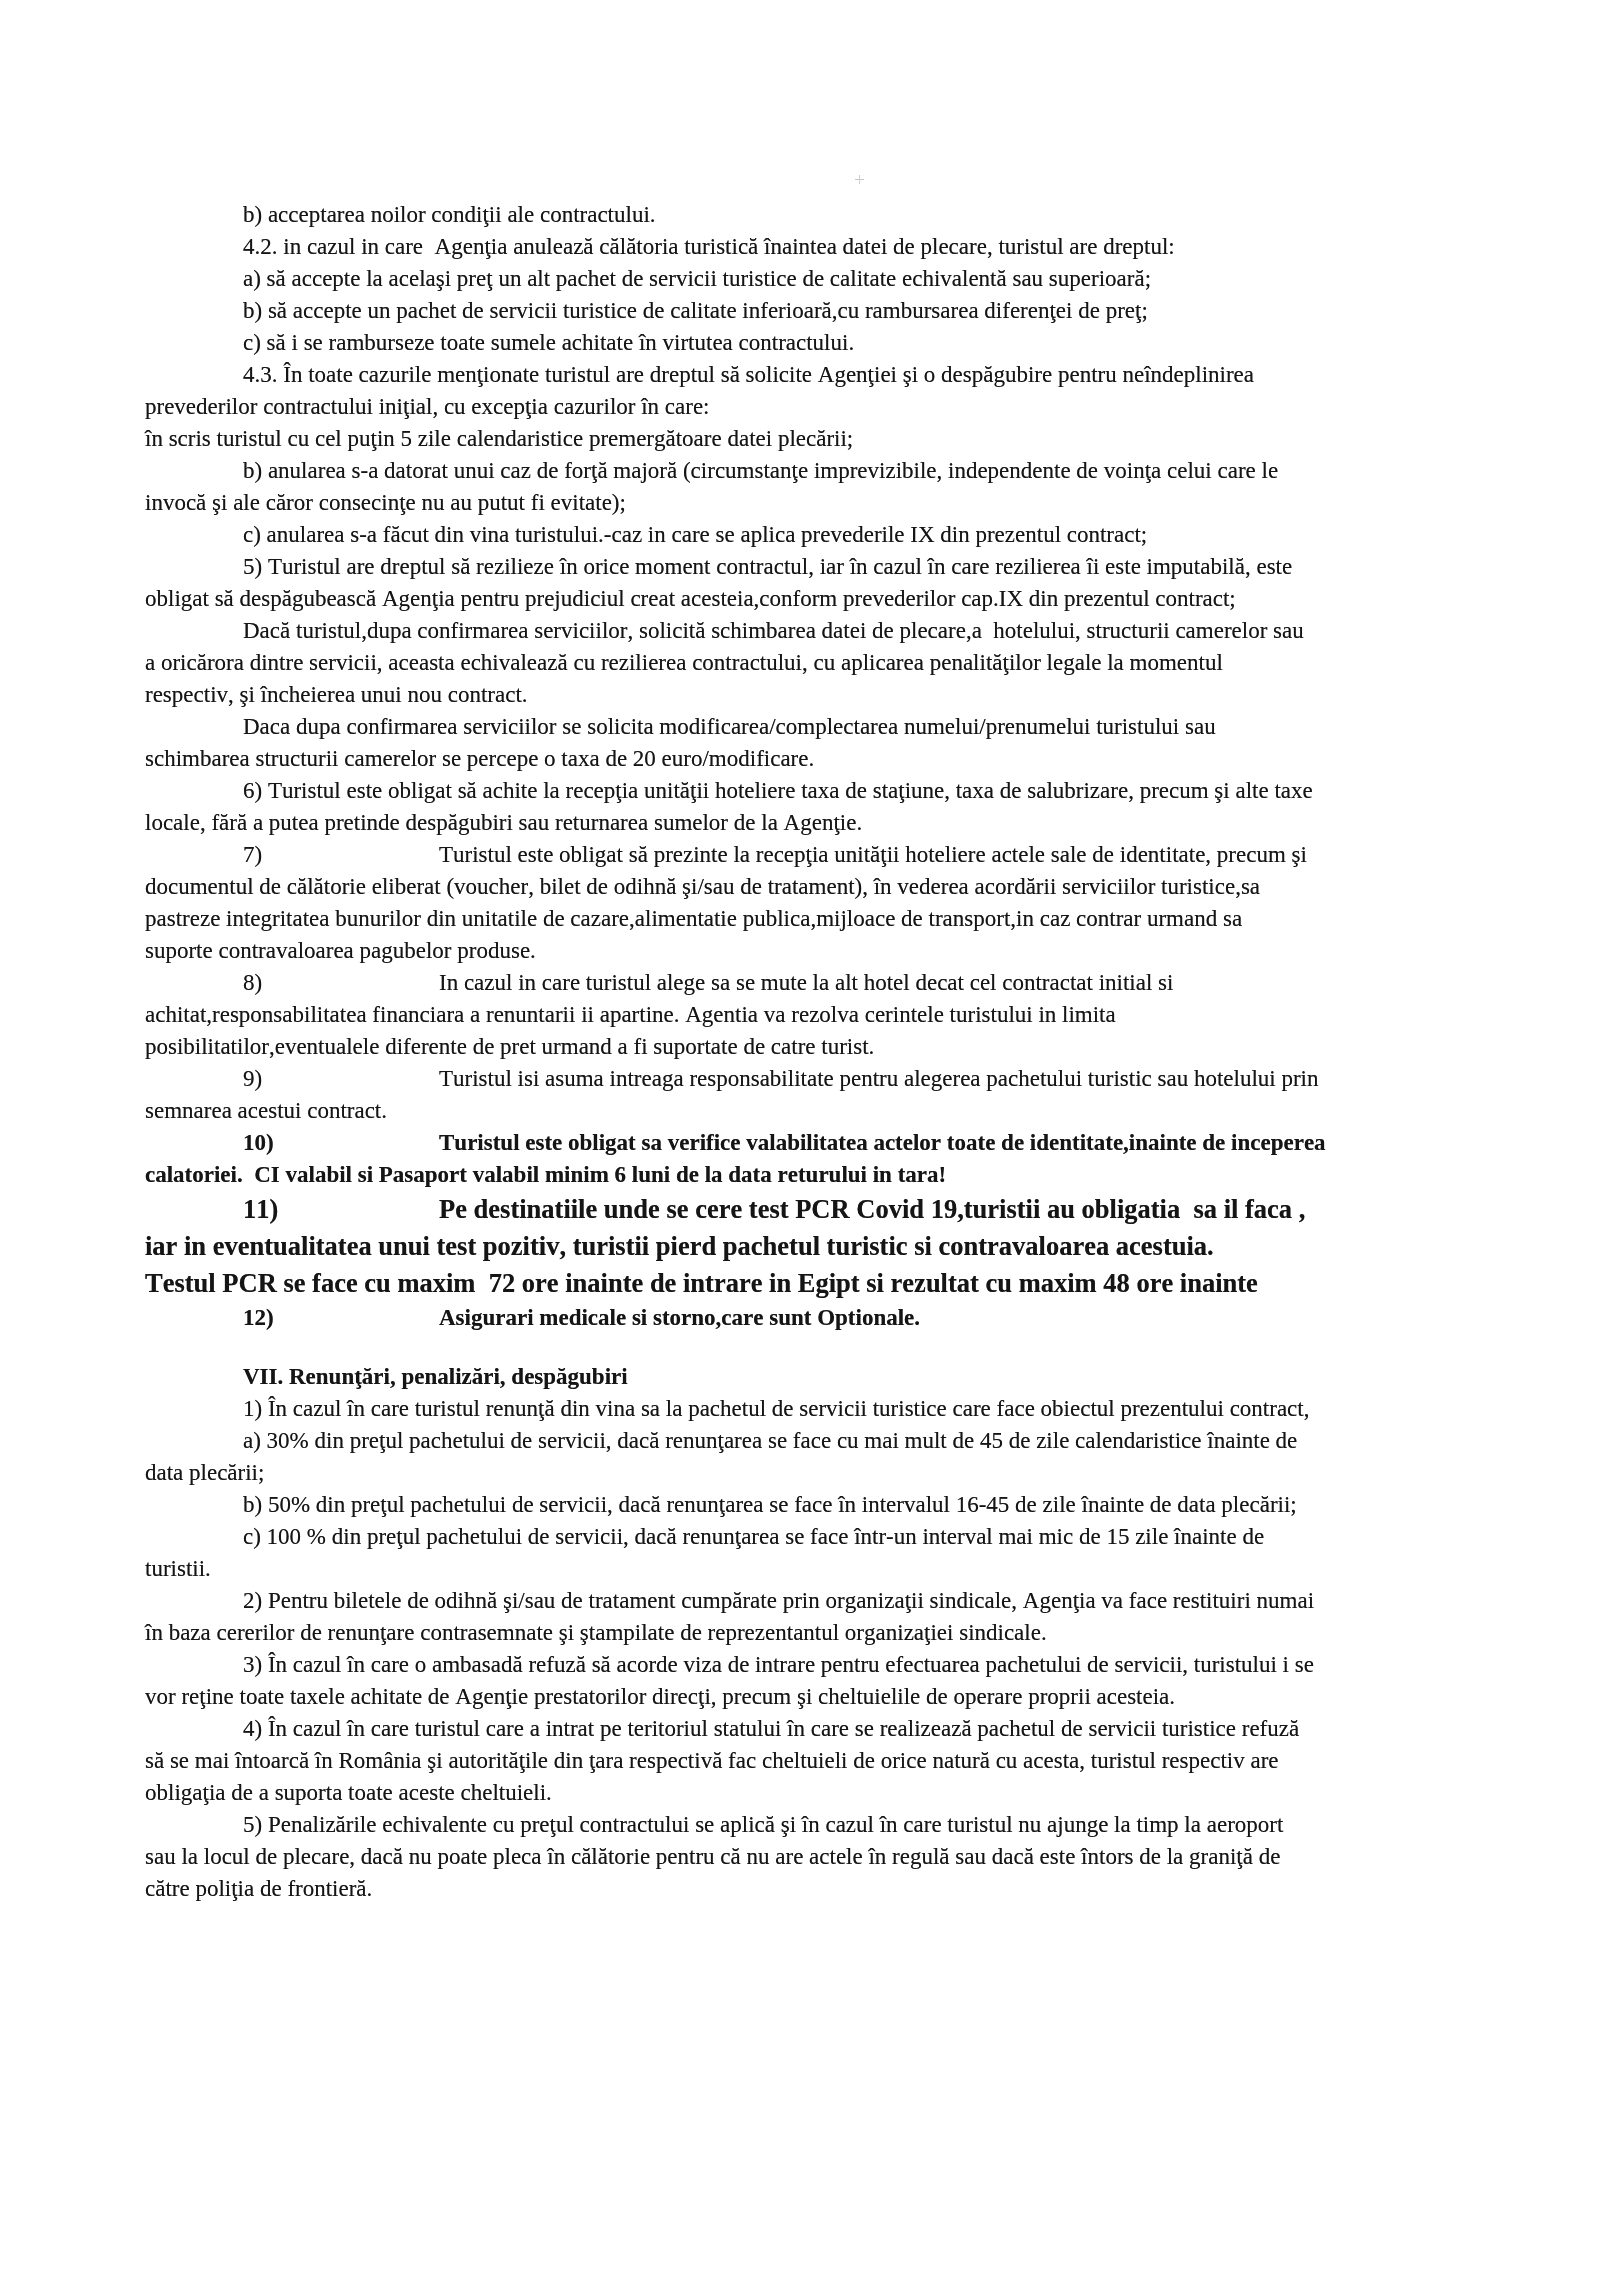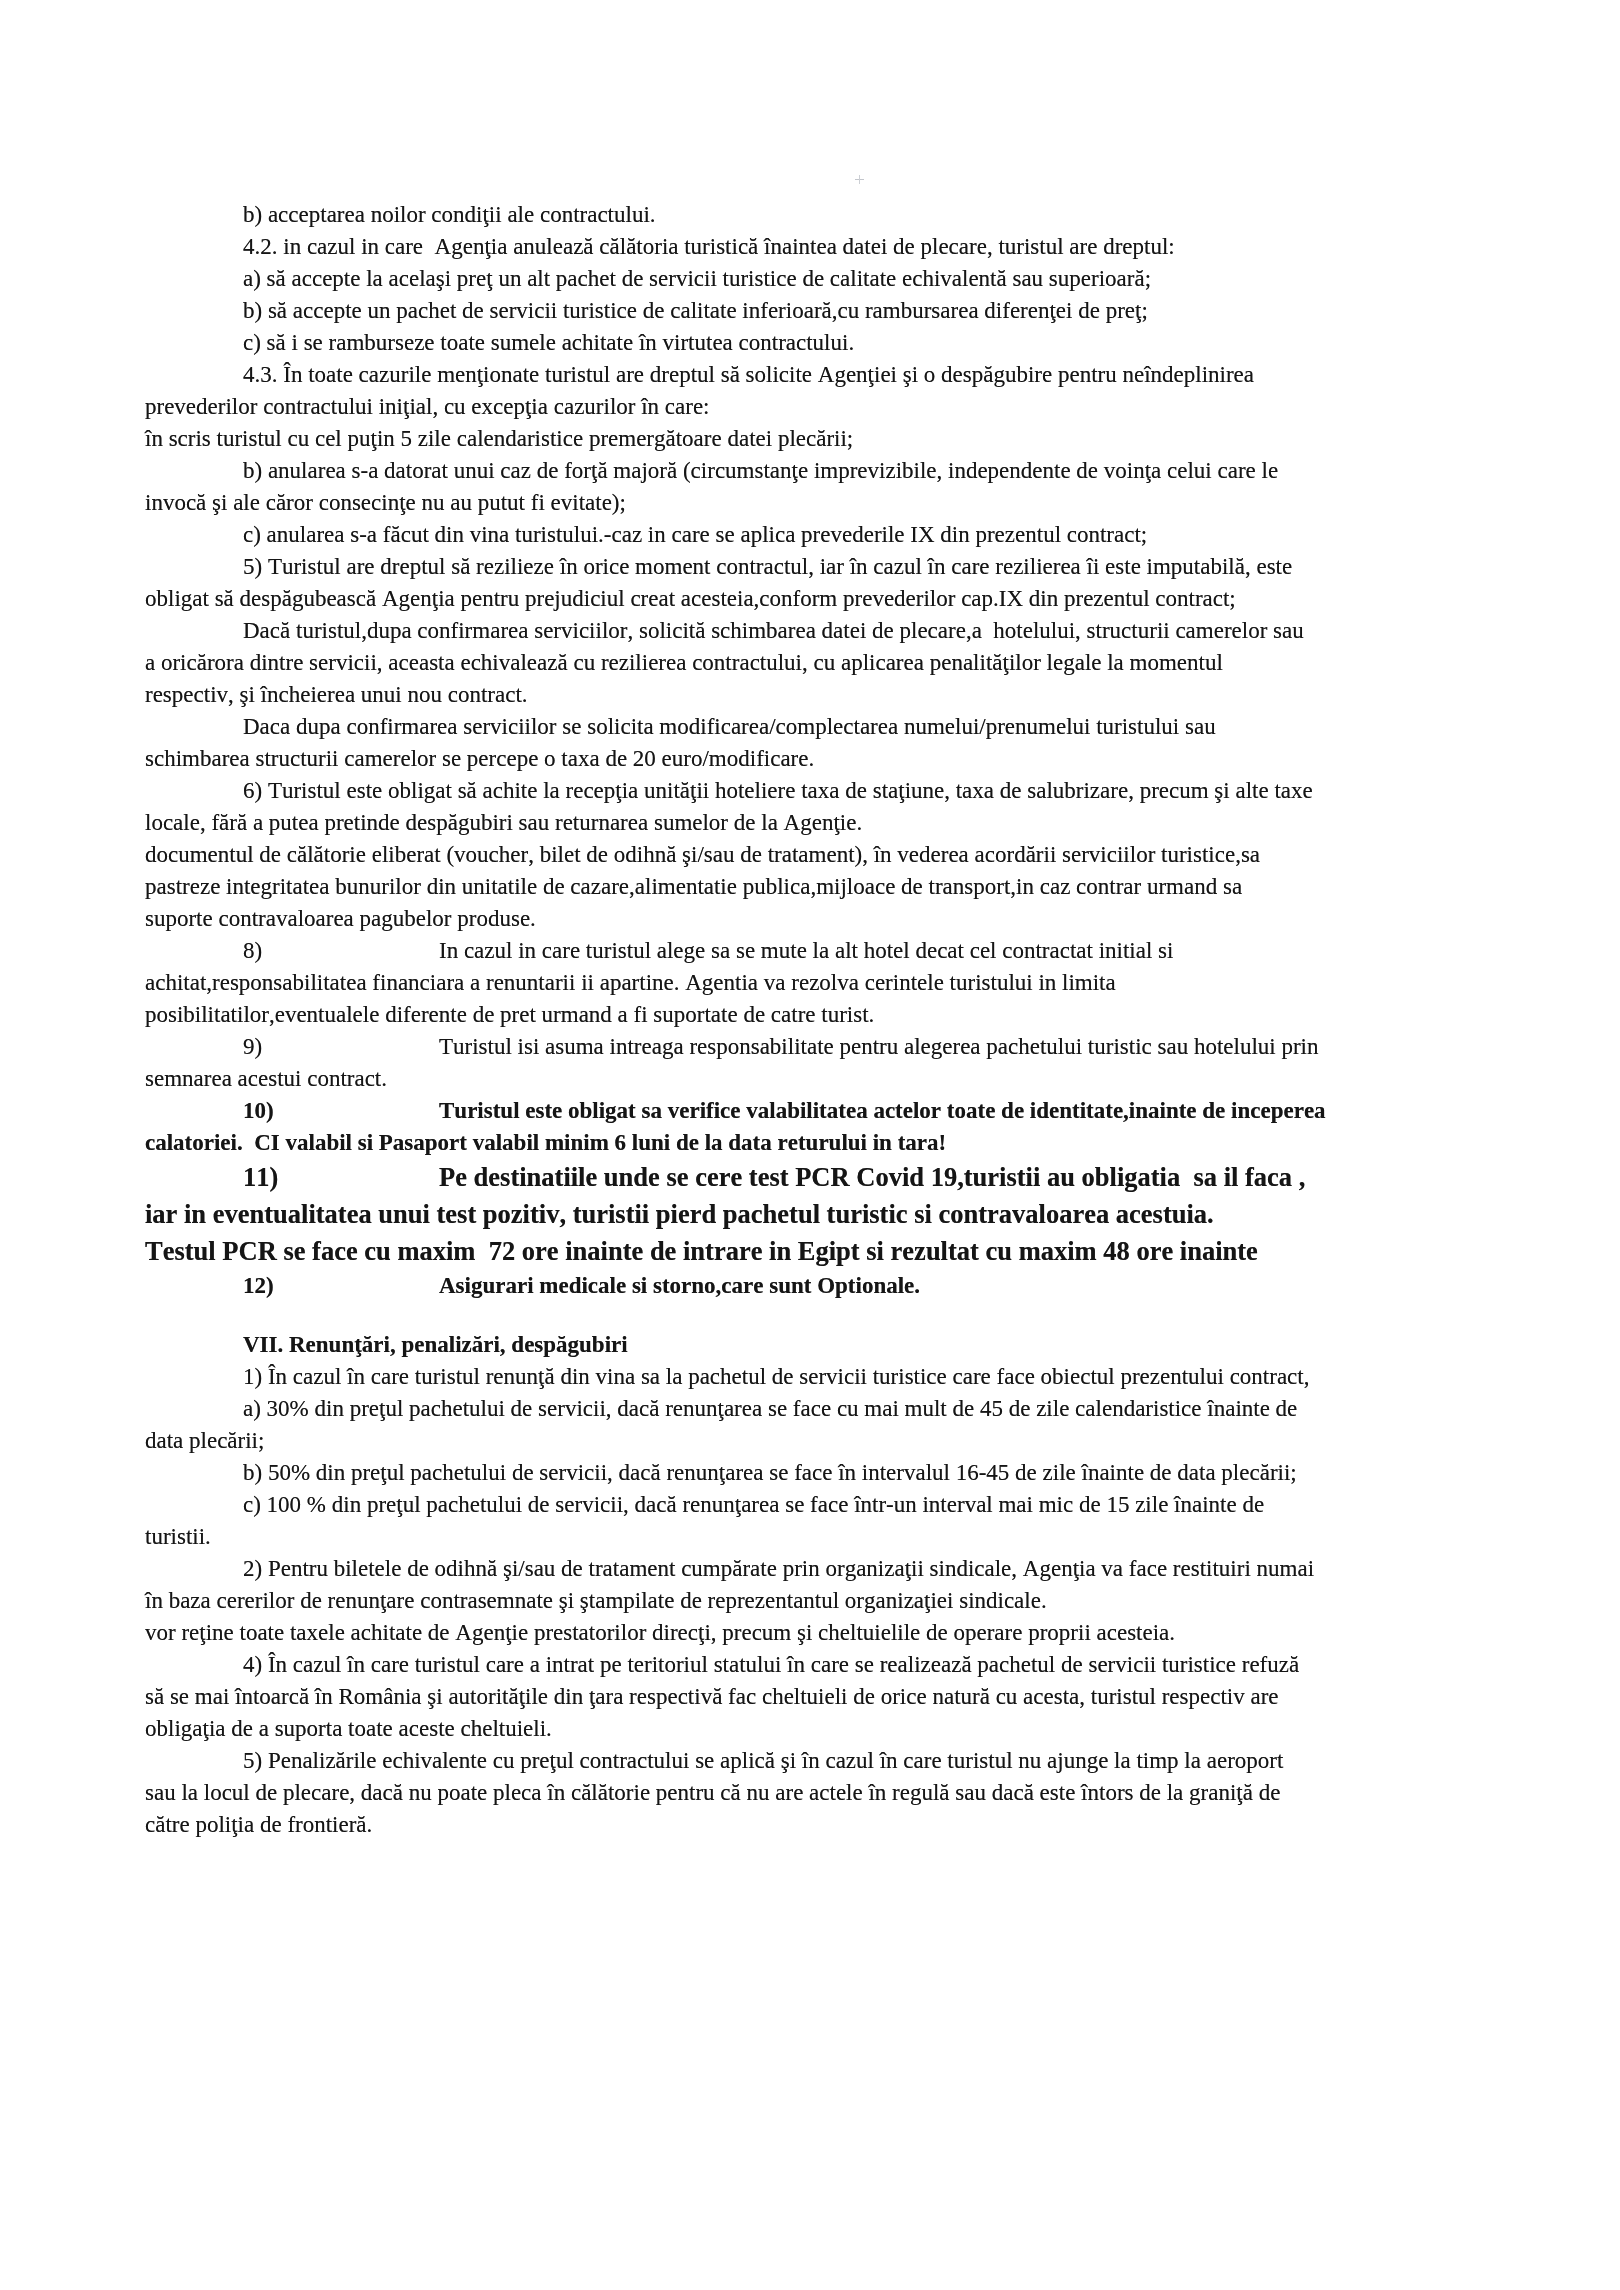--- a/index.html
+++ b/index.html
@@ -71,20 +71,21 @@
       <p class="ln ind">c) anularea s-a făcut din vina turistului.-caz in care se aplica prevederile IX din prezentul contract;</p>
       <p class="ln ind">5) Turistul are dreptul să rezilieze în orice moment contractul, iar în cazul în care rezilierea îi este imputabilă, este</p>
       <p class="ln">obligat să despăgubească Agenţia pentru prejudiciul creat acesteia,conform prevederilor cap.IX din prezentul contract;</p>
       <p class="ln ind">Dacă turistul,dupa confirmarea serviciilor, solicită schimbarea datei de plecare,a  hotelului, structurii camerelor sau</p>
       <p class="ln">a oricărora dintre servicii, aceasta echivalează cu rezilierea contractului, cu aplicarea penalităţilor legale la momentul</p>
       <p class="ln">respectiv, şi încheierea unui nou contract.</p>
       <p class="ln ind">Daca dupa confirmarea serviciilor se solicita modificarea/complectarea numelui/prenumelui turistului sau</p>
       <p class="ln">schimbarea structurii camerelor se percepe o taxa de 20 euro/modificare.</p>
       <p class="ln ind">6) Turistul este obligat să achite la recepţia unităţii hoteliere taxa de staţiune, taxa de salubrizare, precum şi alte taxe</p>
       <p class="ln">locale, fără a putea pretinde despăgubiri sau returnarea sumelor de la Agenţie.</p>
+      <p class="ln tab"><span class="num">7)</span><span>Turistul este obligat să prezinte la recepţia unităţii hoteliere actele sale de identitate, precum şi</span></p>
       <p class="ln">documentul de călătorie eliberat (voucher, bilet de odihnă şi/sau de tratament), în vederea acordării serviciilor turistice,sa</p>
       <p class="ln">pastreze integritatea bunurilor din unitatile de cazare,alimentatie publica,mijloace de transport,in caz contrar urmand sa</p>
       <p class="ln">suporte contravaloarea pagubelor produse.</p>
       <p class="ln tab"><span class="num">8)</span><span>In cazul in care turistul alege sa se mute la alt hotel decat cel contractat initial si</span></p>
       <p class="ln">achitat,responsabilitatea financiara a renuntarii ii apartine. Agentia va rezolva cerintele turistului in limita</p>
       <p class="ln">posibilitatilor,eventualele diferente de pret urmand a fi suportate de catre turist.</p>
       <p class="ln tab"><span class="num">9)</span><span>Turistul isi asuma intreaga responsabilitate pentru alegerea pachetului turistic sau hotelului prin</span></p>
       <p class="ln">semnarea acestui contract.</p>
       <p class="ln tab b"><span class="num">10)</span><span>Turistul este obligat sa verifice valabilitatea actelor toate de identitate,inainte de inceperea</span></p>
       <p class="ln b">calatoriei.  CI valabil si Pasaport valabil minim 6 luni de la data returului in tara!</p>
@@ -95,20 +96,21 @@
       <p class="ln spacer"></p>
       <p class="ln ind b">VII. Renunţări, penalizări, despăgubiri</p>
       <p class="ln ind">1) În cazul în care turistul renunţă din vina sa la pachetul de servicii turistice care face obiectul prezentului contract,</p>
       <p class="ln ind">a) 30% din preţul pachetului de servicii, dacă renunţarea se face cu mai mult de 45 de zile calendaristice înainte de</p>
       <p class="ln">data plecării;</p>
       <p class="ln ind">b) 50% din preţul pachetului de servicii, dacă renunţarea se face în intervalul 16-45 de zile înainte de data plecării;</p>
       <p class="ln ind">c) 100 % din preţul pachetului de servicii, dacă renunţarea se face într-un interval mai mic de 15 zile înainte de</p>
       <p class="ln">turistii.</p>
       <p class="ln ind">2) Pentru biletele de odihnă şi/sau de tratament cumpărate prin organizaţii sindicale, Agenţia va face restituiri numai</p>
       <p class="ln">în baza cererilor de renunţare contrasemnate şi ştampilate de reprezentantul organizaţiei sindicale.</p>
+      <p class="ln ind">3) În cazul în care o ambasadă refuză să acorde viza de intrare pentru efectuarea pachetului de servicii, turistului i se</p>
       <p class="ln">vor reţine toate taxele achitate de Agenţie prestatorilor direcţi, precum şi cheltuielile de operare proprii acesteia.</p>
       <p class="ln ind">4) În cazul în care turistul care a intrat pe teritoriul statului în care se realizează pachetul de servicii turistice refuză</p>
       <p class="ln">să se mai întoarcă în România şi autorităţile din ţara respectivă fac cheltuieli de orice natură cu acesta, turistul respectiv are</p>
       <p class="ln">obligaţia de a suporta toate aceste cheltuieli.</p>
       <p class="ln ind">5) Penalizările echivalente cu preţul contractului se aplică şi în cazul în care turistul nu ajunge la timp la aeroport</p>
       <p class="ln">sau la locul de plecare, dacă nu poate pleca în călătorie pentru că nu are actele în regulă sau dacă este întors de la graniţă de</p>
       <p class="ln">către poliţia de frontieră.</p>
     </div>
 </div>
 

